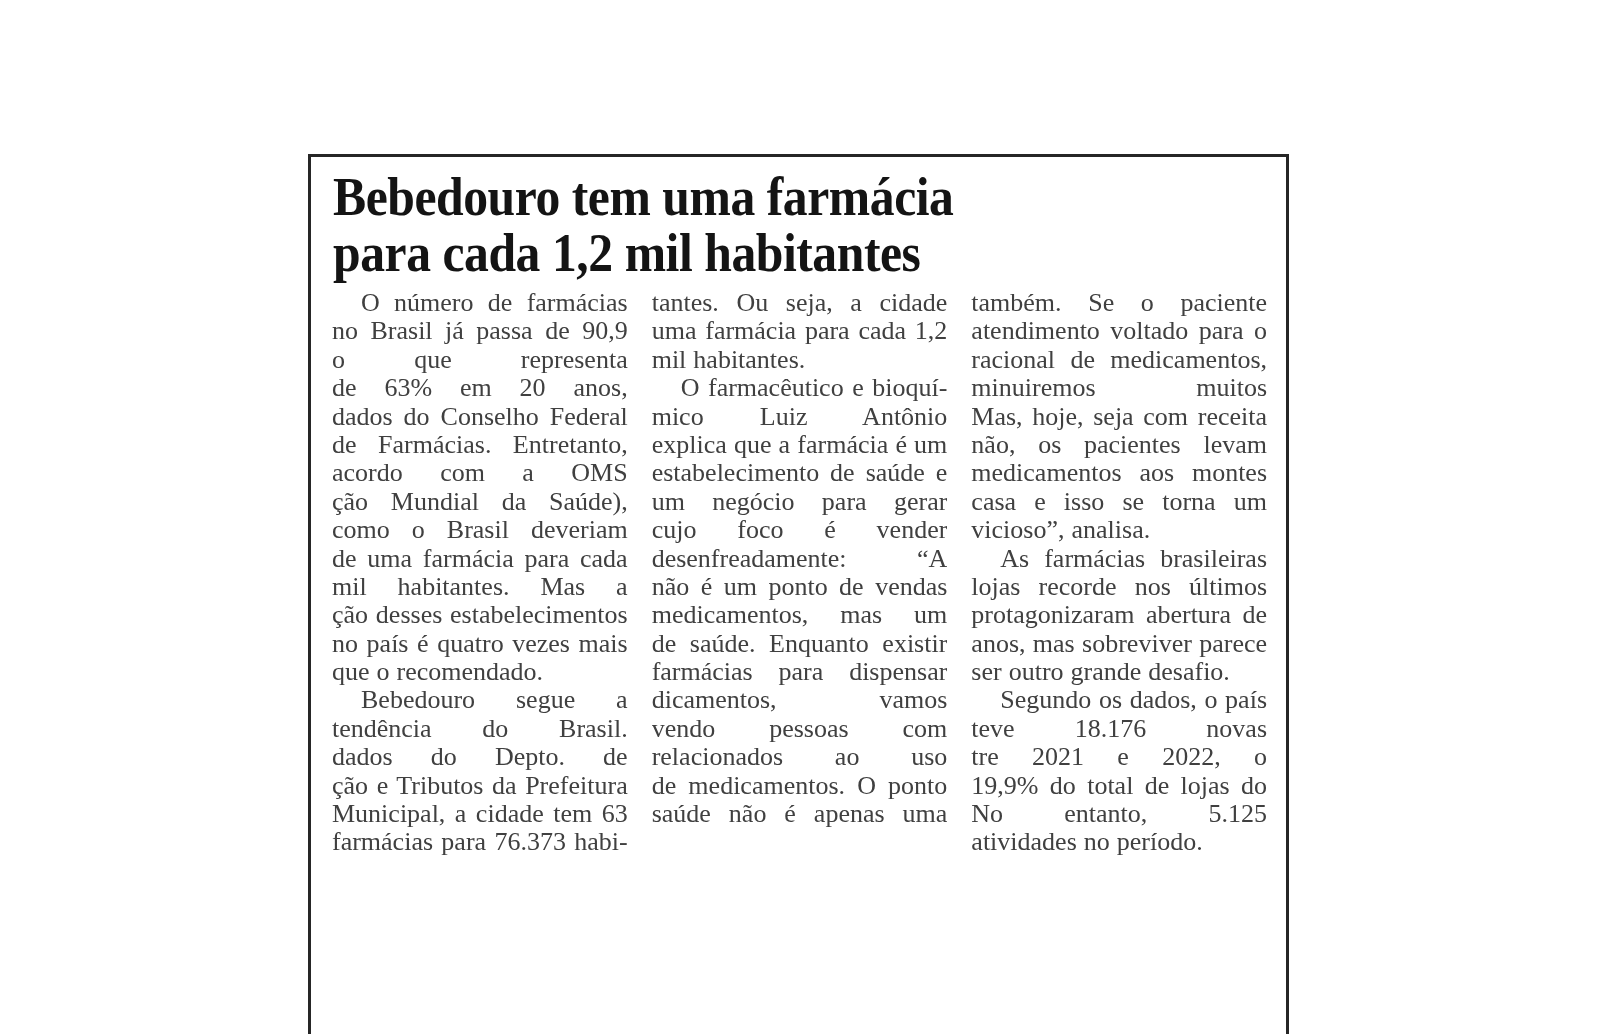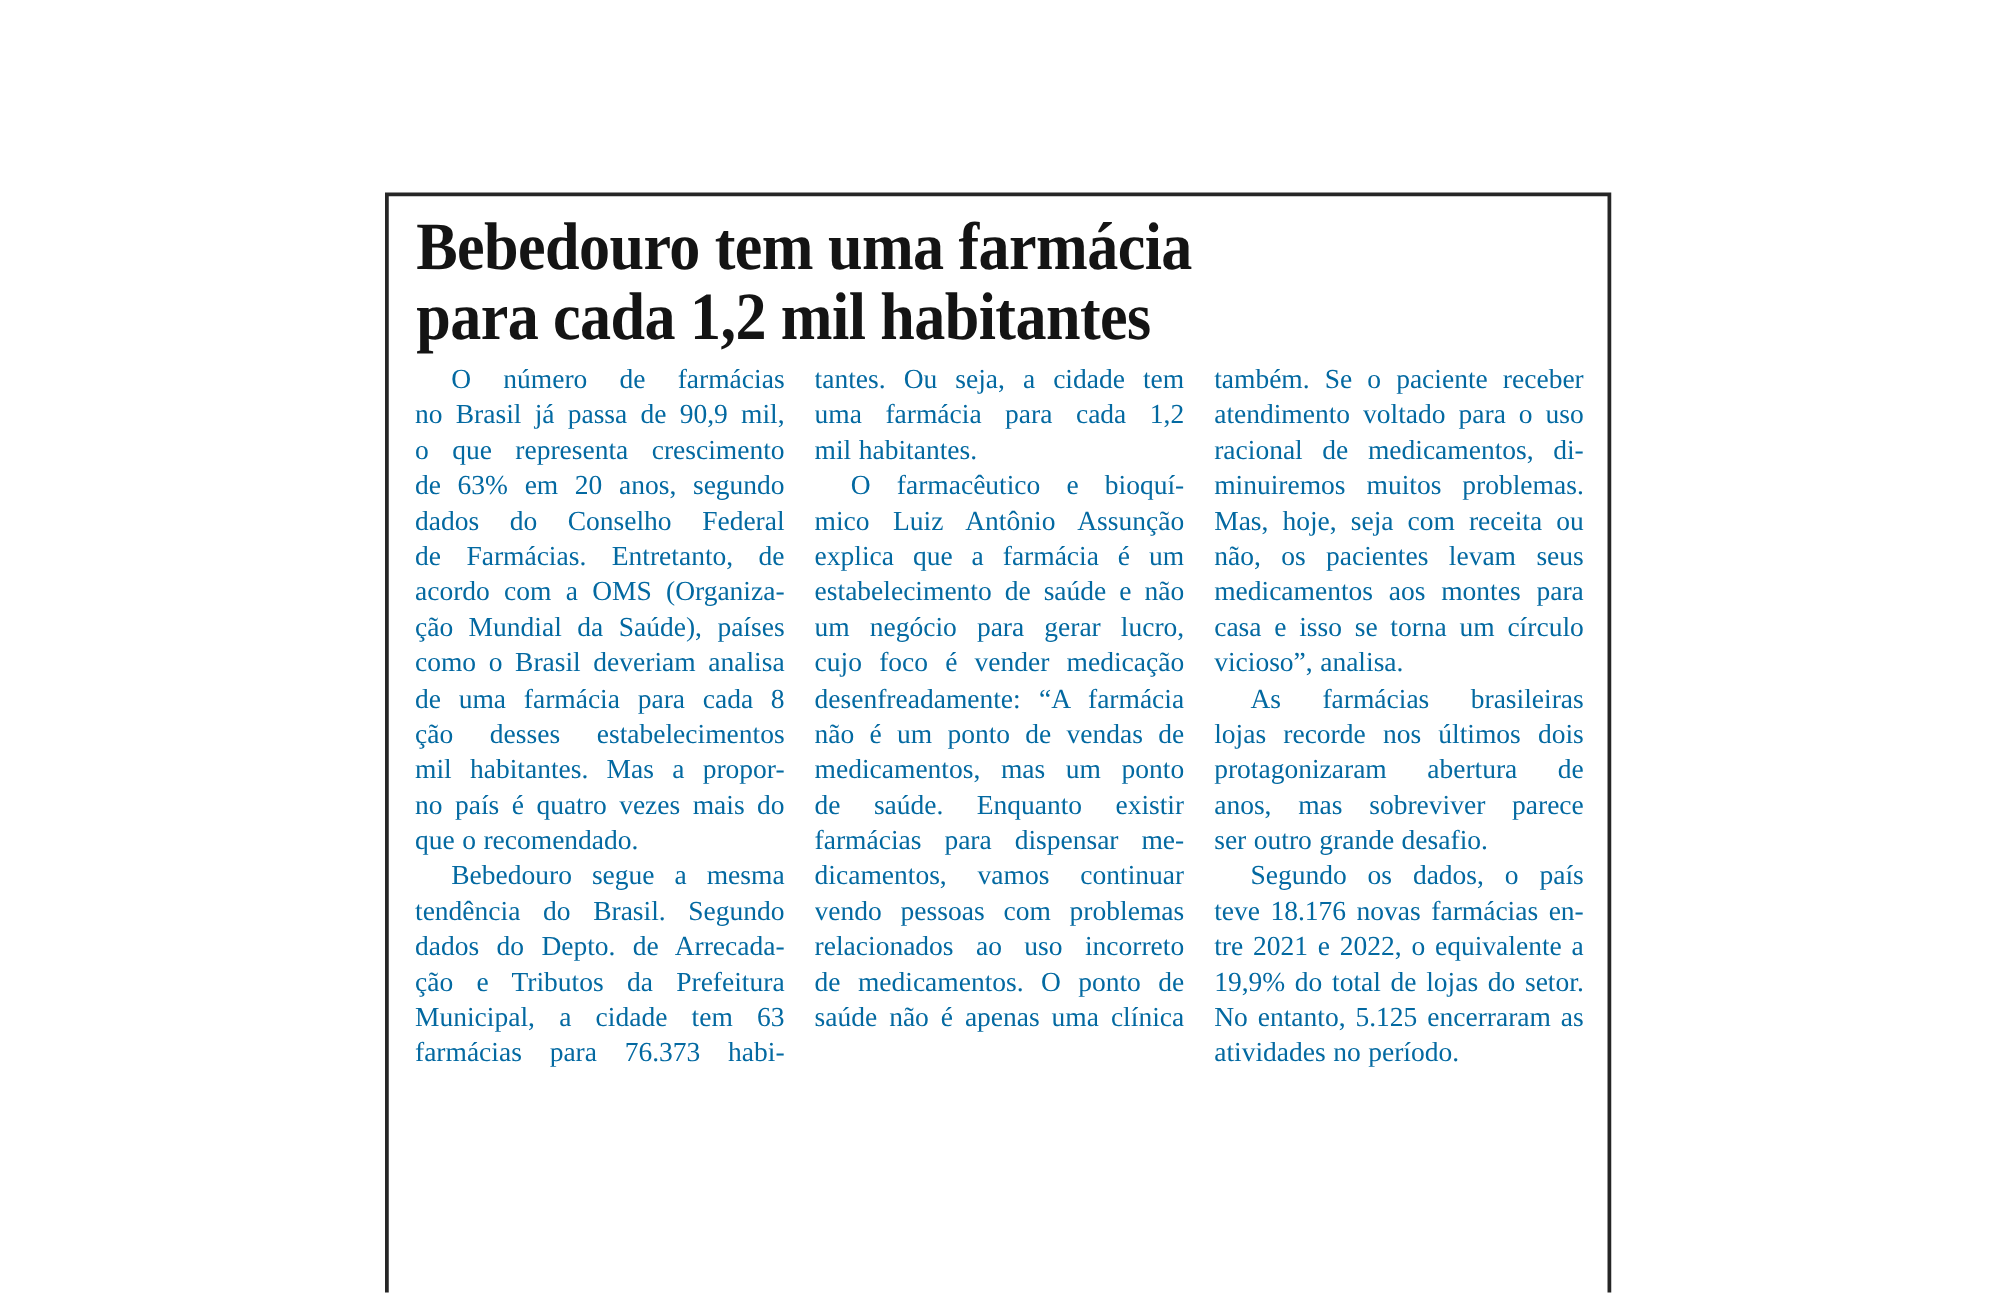--- a/index.html
+++ b/index.html
@@ -34,25 +34,25 @@
   }
 
   .columns {
     display: flex;
     gap: 24px;
     margin-top: 8px;
   }
   .col { flex: 1 1 0; min-width: 0; }
 
   .line {
-    font-size: 22px;
+    font-size: 26px;
     line-height: 28.4px;
     height: 28.4px;
     overflow: hidden;
-    color: #0369a1;
+    color: #404040;
     text-align: justify;
     text-align-last: justify;
     word-spacing: 0.5px;
   }
   .line.para-end { text-align-last: left; }
   .line.indent { text-indent: 29px; }
 </style>
 </head>
 <body>
 
@@ -67,22 +67,22 @@
           <div class="line indent">O número de farmácias</div>
           <div class="line">no Brasil já passa de 90,9 mil,</div>
           <div class="line">o que representa crescimento</div>
           <div class="line">de 63% em 20 anos, segundo</div>
           <div class="line">dados do Conselho Federal</div>
           <div class="line">de Farmácias.  Entretanto, de</div>
           <div class="line">acordo com a OMS (Organiza-</div>
           <div class="line">ção Mundial da Saúde), países</div>
           <div class="line">como o Brasil deveriam analisa</div>
           <div class="line">de uma farmácia para cada 8</div>
+          <div class="line">mil habitantes. Mas a propor-</div>
           <div class="line">ção desses estabelecimentos</div>
-          <div class="line">mil habitantes. Mas a propor-</div>
           <div class="line">no país é quatro vezes mais do</div>
           <div class="line para-end">que o recomendado.</div>
           <div class="line indent">Bebedouro segue a mesma</div>
           <div class="line">tendência do Brasil. Segundo</div>
           <div class="line">dados do Depto. de Arrecada-</div>
           <div class="line">ção e Tributos da Prefeitura</div>
           <div class="line">Municipal, a cidade tem 63</div>
           <div class="line">farmácias para 76.373 habi-</div>
         </div>
         <div class="col">

